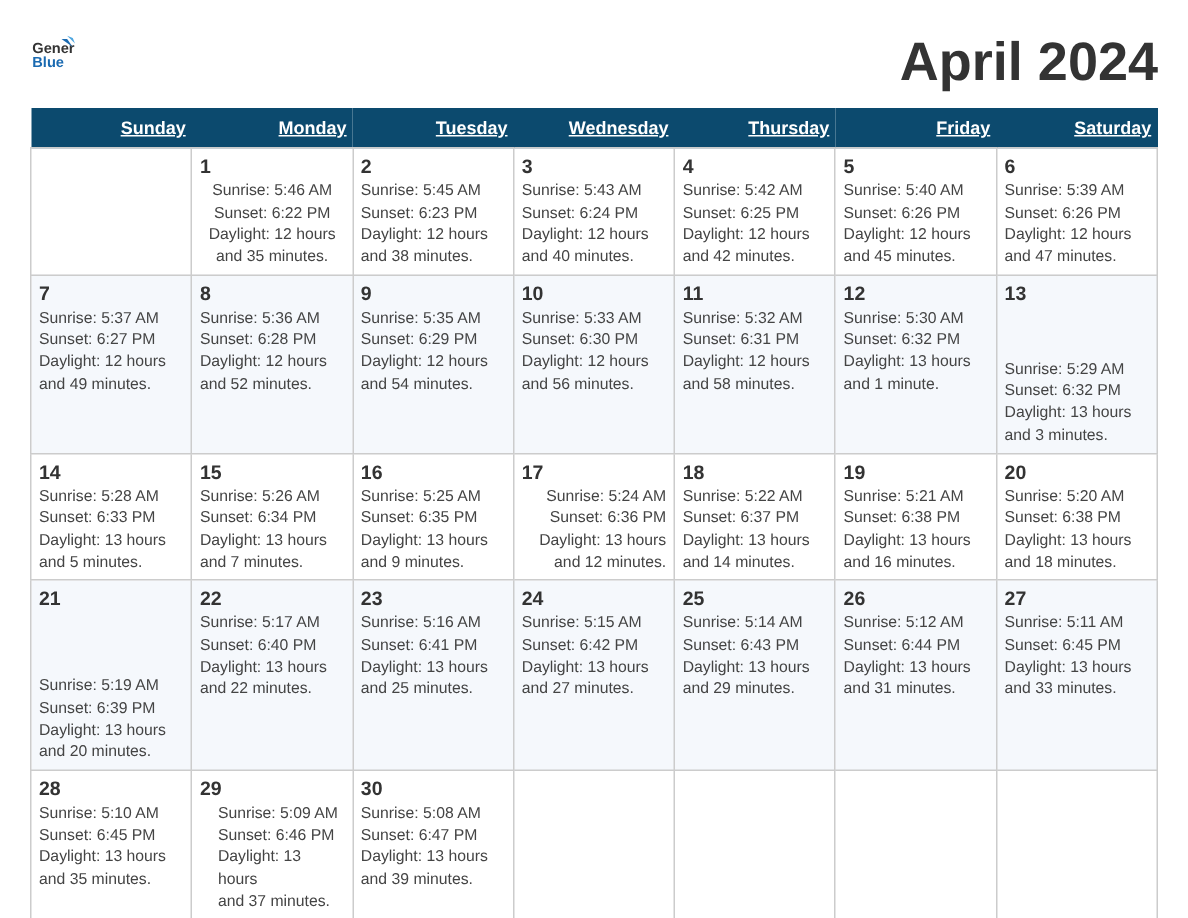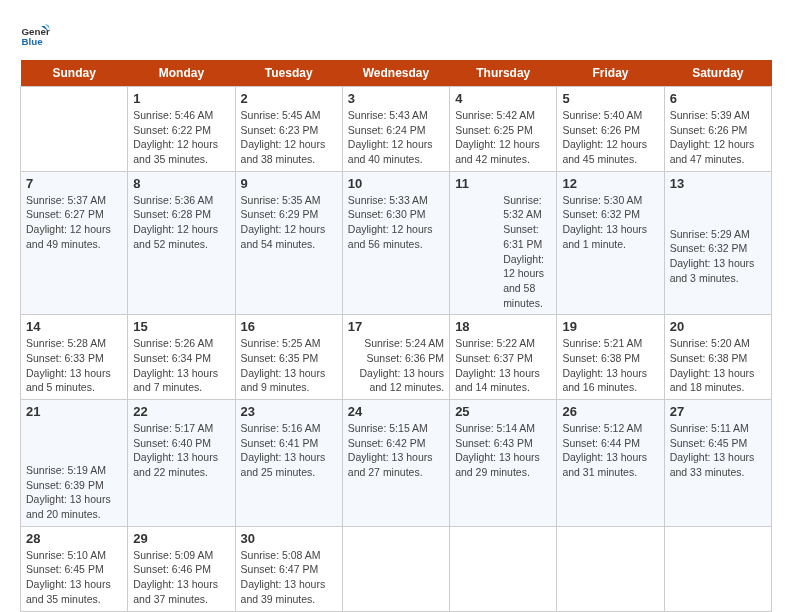--- a/index.html
+++ b/index.html
@@ -34,26 +34,27 @@
     .subtitle {
       font-size: 16px;
       color: #555;
     }
     table {
       width: 100%;
       border-collapse: collapse;
       font-size: 11px;
     }
     th {
-      background-color: #c2410c;
+      background-color: #0c4a6e;
       color: #fff;
       padding: 6px 4px;
-      text-align: center;
+      text-align: right;
       font-size: 12px;
       font-weight: bold;
+      text-decoration: underline;
     }
     td {
       border: 1px solid #ccc;
       vertical-align: top;
       padding: 4px 5px;
       min-height: 80px;
       width: calc(100% / 7);
     }
     tr td { border-top: 1px solid #ccc; }
     .day-num {
@@ -79,41 +80,42 @@
 <div class="header">
   <div class="logo">
     <svg class="logo-icon" viewBox="0 0 40 40">
       <text x="2" y="20" font-size="13" font-weight="bold" fill="#333">General</text>
       <text x="2" y="33" font-size="13" font-weight="bold" fill="#1a6ab1">Blue</text>
       <polygon points="28,8 38,15 33,8" fill="#1a6ab1"></polygon>
       <polygon points="33,5 40,12 38,7" fill="#4da6e0"></polygon>
     </svg>
   </div>
   <div class="title-block">
+    <div class="month-title">April 2024</div>
   </div>
 </div>
 
 <table>
   <thead>
     <tr id="header-row">
         <th>Sunday</th>
         <th>Monday</th>
         <th>Tuesday</th>
         <th>Wednesday</th>
         <th>Thursday</th>
         <th>Friday</th>
         <th>Saturday</th>
       </tr>
   </thead>
   <tbody id="calendar-body">
       <tr>
         <td class="empty"></td>
         <td>
           <span class="day-num">1</span>
-          <div class="day-info" style="white-space: pre-line;">Sunrise: 5:46 AM
+          <div class="day-info" style="white-space: pre-line; text-align: center;">Sunrise: 5:46 AM
 Sunset: 6:22 PM
 Daylight: 12 hours
 and 35 minutes.</div>
         </td>
         <td>
           <span class="day-num">2</span>
           <div class="day-info" style="white-space: pre-line;">Sunrise: 5:45 AM
 Sunset: 6:23 PM
 Daylight: 12 hours
 and 38 minutes.</div>
@@ -171,21 +173,21 @@
         </td>
         <td>
           <span class="day-num">10</span>
           <div class="day-info" style="white-space: pre-line;">Sunrise: 5:33 AM
 Sunset: 6:30 PM
 Daylight: 12 hours
 and 56 minutes.</div>
         </td>
         <td>
           <span class="day-num">11</span>
-          <div class="day-info" style="white-space: pre-line; margin-left: 48px;">Sunrise: 5:32 AM
+          <div class="day-info" style="white-space: pre-line;">Sunrise: 5:32 AM
 Sunset: 6:31 PM
 Daylight: 12 hours
 and 58 minutes.</div>
         </td>
         <td>
           <span class="day-num">12</span>
           <div class="day-info" style="white-space: pre-line;">Sunrise: 5:30 AM
 Sunset: 6:32 PM
 Daylight: 13 hours
 and 1 minute.</div>
@@ -303,21 +305,21 @@
       <tr>
         <td>
           <span class="day-num">28</span>
           <div class="day-info" style="white-space: pre-line;">Sunrise: 5:10 AM
 Sunset: 6:45 PM
 Daylight: 13 hours
 and 35 minutes.</div>
         </td>
         <td>
           <span class="day-num">29</span>
-          <div class="day-info" style="white-space: pre-line;">Sunrise: 5:09 AM
+          <div class="day-info" style="white-space: pre-line; margin-left: 12px;">Sunrise: 5:09 AM
 Sunset: 6:46 PM
 Daylight: 13 hours
 and 37 minutes.</div>
         </td>
         <td>
           <span class="day-num">30</span>
           <div class="day-info" style="white-space: pre-line;">Sunrise: 5:08 AM
 Sunset: 6:47 PM
 Daylight: 13 hours
 and 39 minutes.</div>

